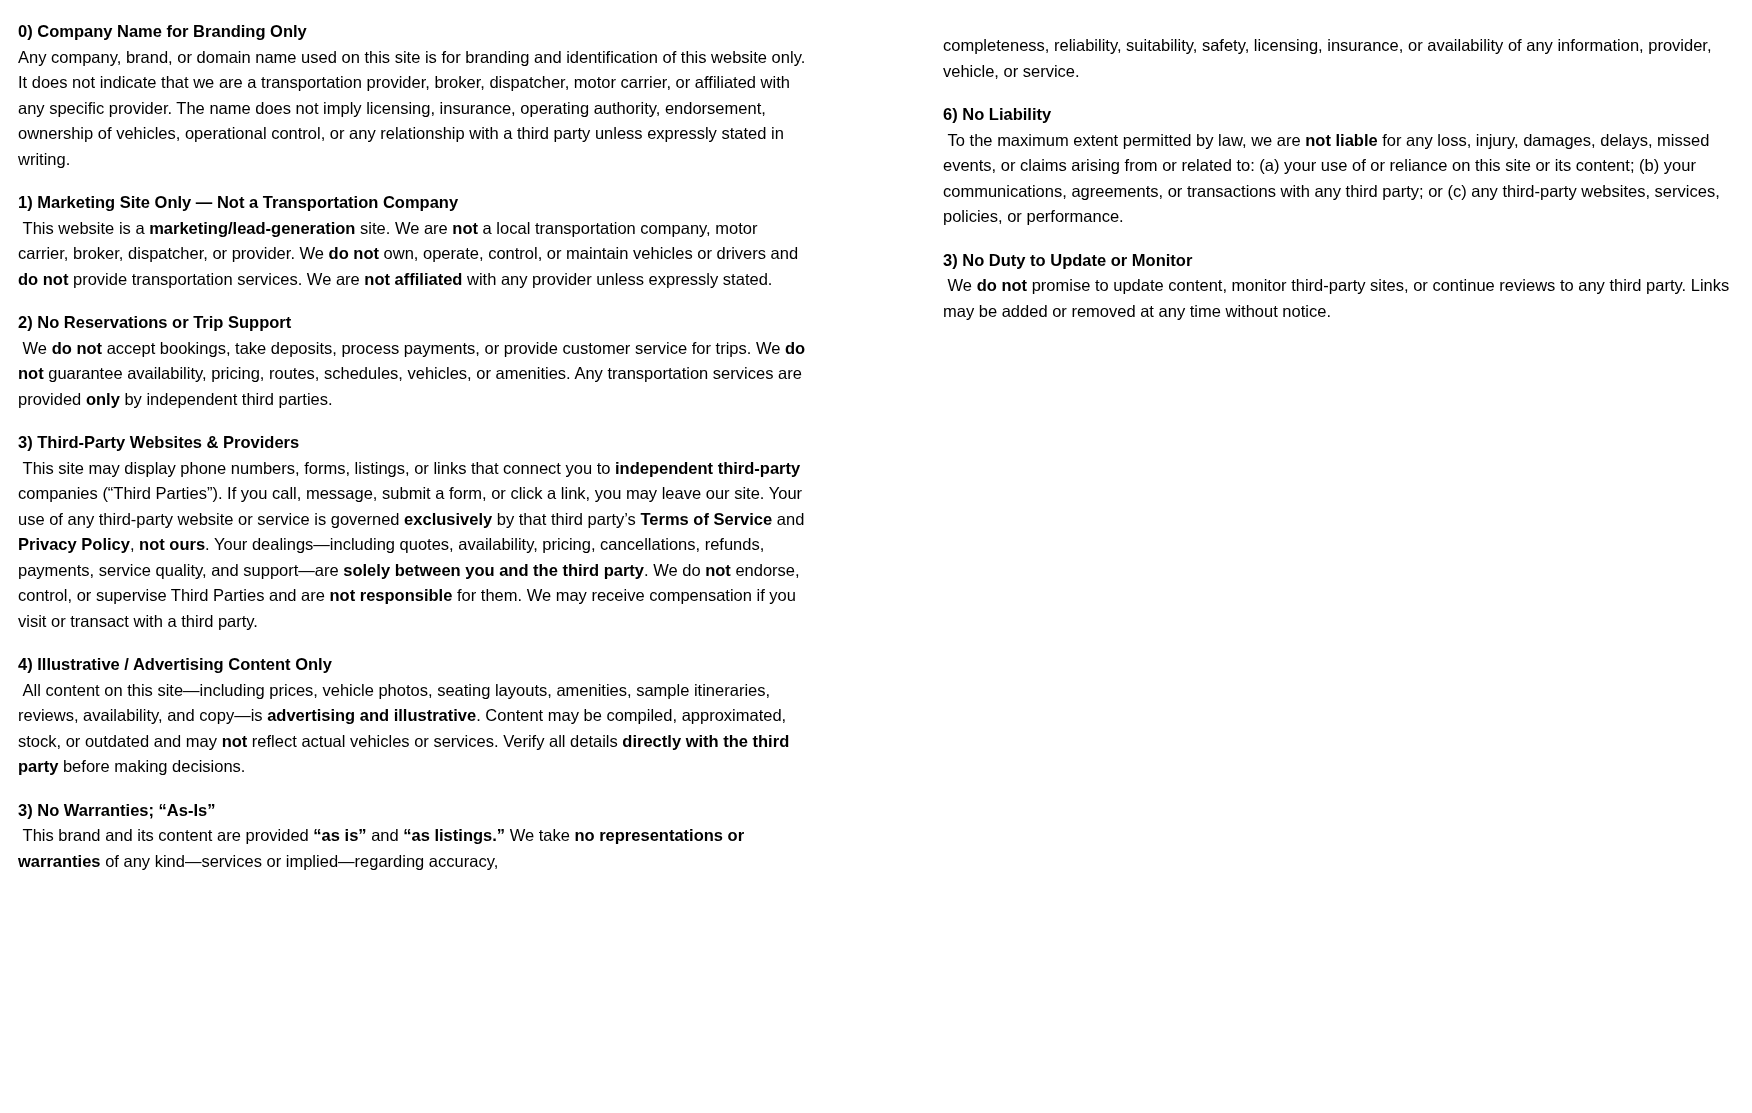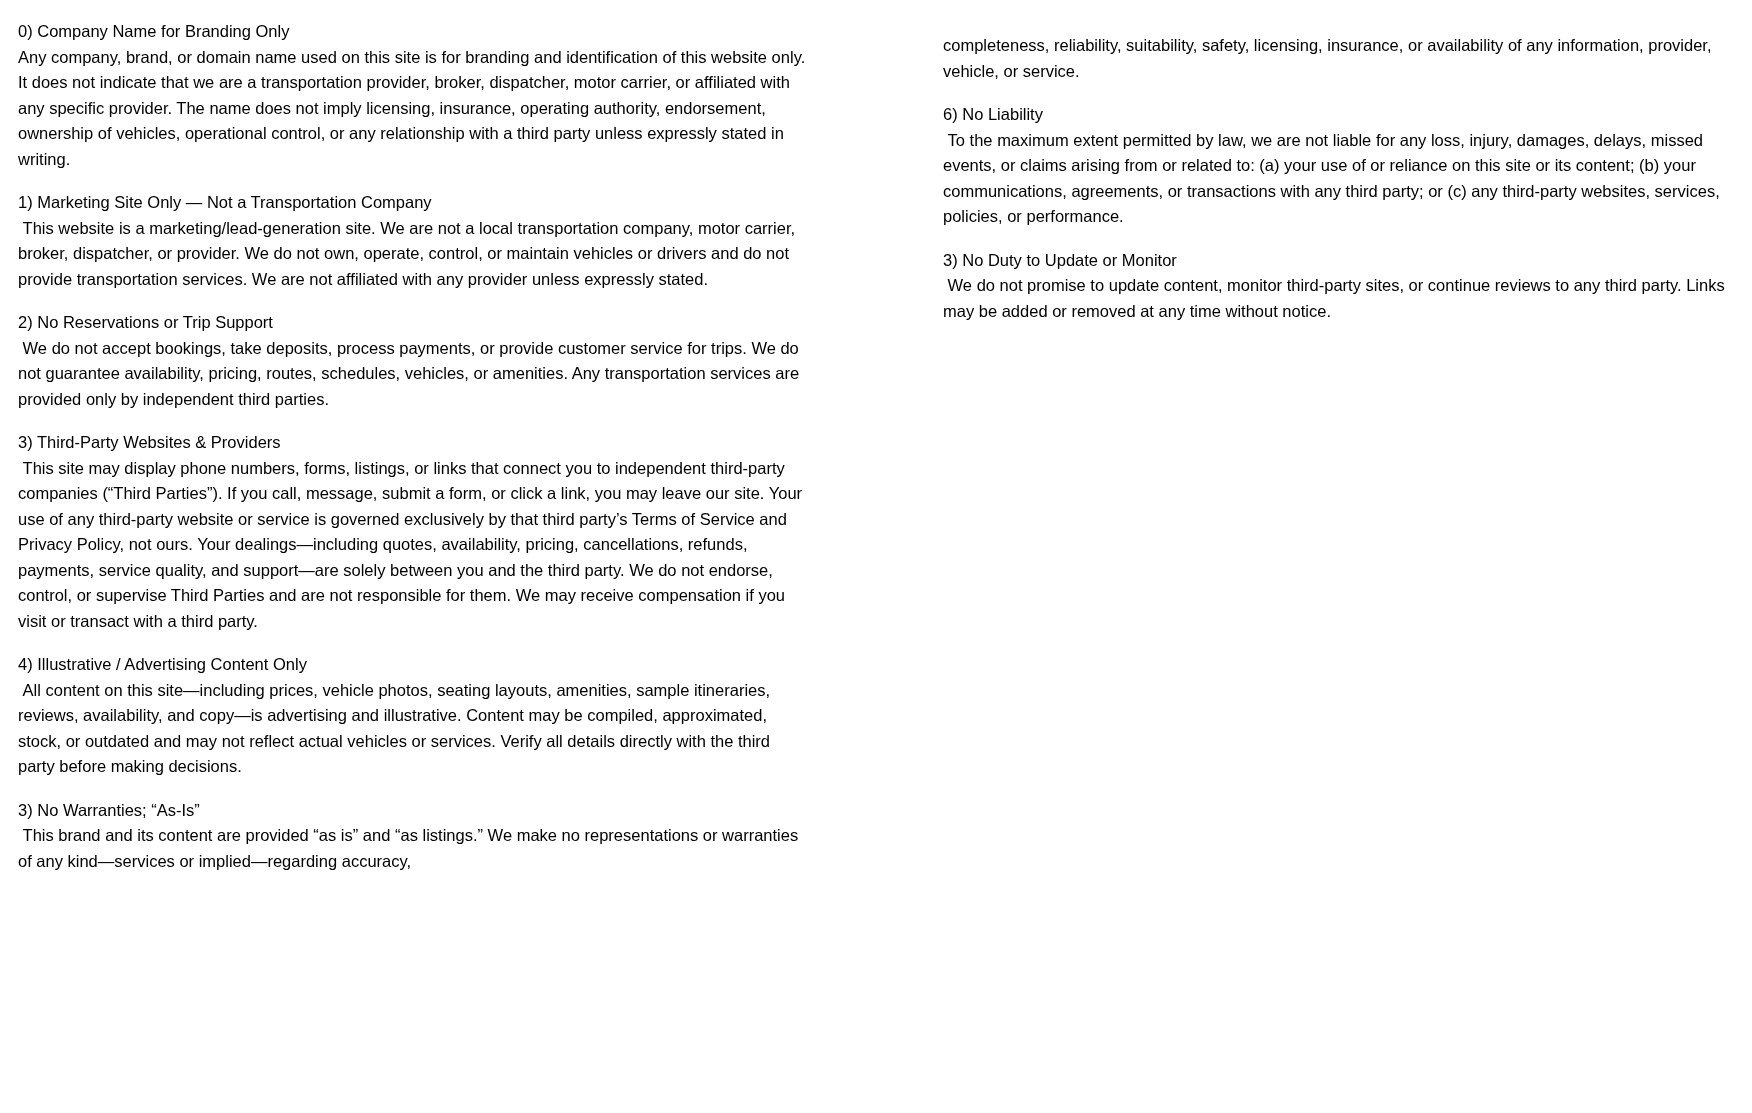--- a/index.html
+++ b/index.html
@@ -29,33 +29,33 @@
   }
   .col.right {
     margin-top: 14px;
   }
   p.section {
     margin: 0 0 18px 0;
     white-space: pre-wrap;
     word-wrap: break-word;
   }
   p.section strong {
-    font-weight: normal;
+    font-weight: bold;
   }
 </style>
 </head>
 <body>
 
 <div class="doc">
   <div class="col left">
       <p class="section"><strong>0) Company Name for Branding Only</strong><br><span>Any company, brand, or domain name used on this site is for branding and identification of this website only. It does not indicate that we are a transportation provider, broker, dispatcher, motor carrier, or affiliated with any specific provider. The name does not imply licensing, insurance, operating authority, endorsement, ownership of vehicles, operational control, or any relationship with a third party unless expressly stated in writing.</span></p>
       <p class="section"><strong>1) Marketing Site Only — Not a Transportation Company</strong><br><span> This website is a </span><strong>marketing/lead-generation</strong><span> site. We are </span><strong>not</strong><span> a local transportation company, motor carrier, broker, dispatcher, or provider. We </span><strong>do not</strong><span> own, operate, control, or maintain vehicles or drivers and </span><strong>do not</strong><span> provide transportation services. We are </span><strong>not affiliated</strong><span> with any provider unless expressly stated.</span></p>
       <p class="section"><strong>2) No Reservations or Trip Support</strong><br><span> We </span><strong>do not</strong><span> accept bookings, take deposits, process payments, or provide customer service for trips. We </span><strong>do not</strong><span> guarantee availability, pricing, routes, schedules, vehicles, or amenities. Any transportation services are provided </span><strong>only</strong><span> by independent third parties.</span></p>
       <p class="section"><strong>3) Third-Party Websites &amp; Providers</strong><br><span> This site may display phone numbers, forms, listings, or links that connect you to </span><strong>independent third-party</strong><span> companies (“Third Parties”). If you call, message, submit a form, or click a link, you may leave our site. Your use of any third-party website or service is governed </span><strong>exclusively</strong><span> by that third party’s </span><strong>Terms of Service</strong><span> and </span><strong>Privacy Policy</strong><span>, </span><strong>not ours</strong><span>. Your dealings—including quotes, availability, pricing, cancellations, refunds, payments, service quality, and support—are </span><strong>solely between you and the third party</strong><span>. We do </span><strong>not</strong><span> endorse, control, or supervise Third Parties and are </span><strong>not responsible</strong><span> for them. We may receive compensation if you visit or transact with a third party.</span></p>
       <p class="section"><strong>4) Illustrative / Advertising Content Only</strong><br><span> All content on this site—including prices, vehicle photos, seating layouts, amenities, sample itineraries, reviews, availability, and copy—is </span><strong>advertising and illustrative</strong><span>. Content may be compiled, approximated, stock, or outdated and may </span><strong>not</strong><span> reflect actual vehicles or services. Verify all details </span><strong>directly with the third party</strong><span> before making decisions.</span></p>
-      <p class="section"><strong>3) No Warranties; “As-Is”</strong><br><span> This brand and its content are provided </span><strong>“as is”</strong><span> and </span><strong>“as listings.”</strong><span> We make </span><strong>no representations or warranties</strong><span> of any kind—services or implied—regarding accuracy,</span></p>
+      <p class="section"><strong>3) No Warranties; “As-Is”</strong><br><span> This brand and its content are provided </span><strong>“as is”</strong><span> and </span><strong>“as listings.”</strong><span> We take </span><strong>no representations or warranties</strong><span> of any kind—services or implied—regarding accuracy,</span></p>
     </div>
   <div class="col right">
       <p class="section"><span>completeness, reliability, suitability, safety, licensing, insurance, or availability of any information, provider, vehicle, or service.</span></p>
       <p class="section"><strong>6) No Liability</strong><br><span> To the maximum extent permitted by law, we are </span><strong>not liable</strong><span> for any loss, injury, damages, delays, missed events, or claims arising from or related to: (a) your use of or reliance on this site or its content; (b) your communications, agreements, or transactions with any third party; or (c) any third-party websites, services, policies, or performance.</span></p>
       <p class="section"><strong>3) No Duty to Update or Monitor</strong><br><span> We </span><strong>do not</strong><span> promise to update content, monitor third-party sites, or continue reviews to any third party. Links may be added or removed at any time without notice.</span></p>
     </div>
 </div>
 
 </body></html>

